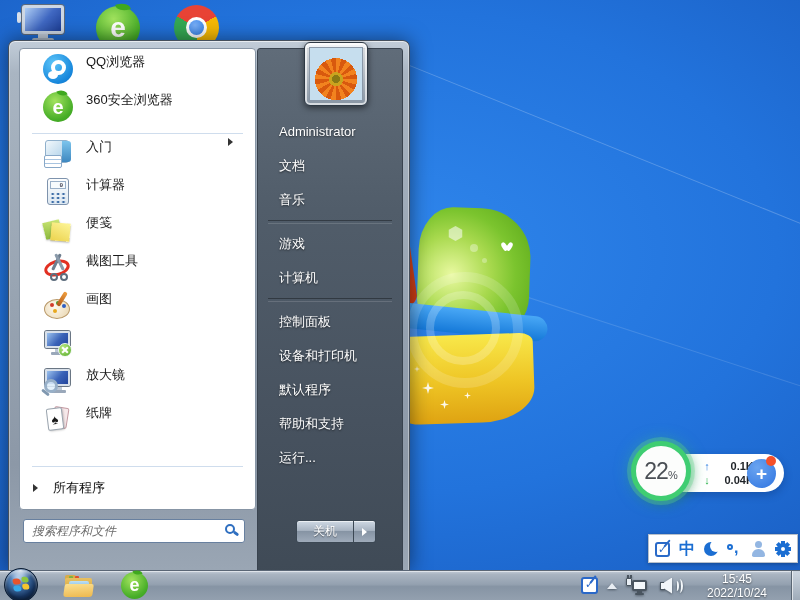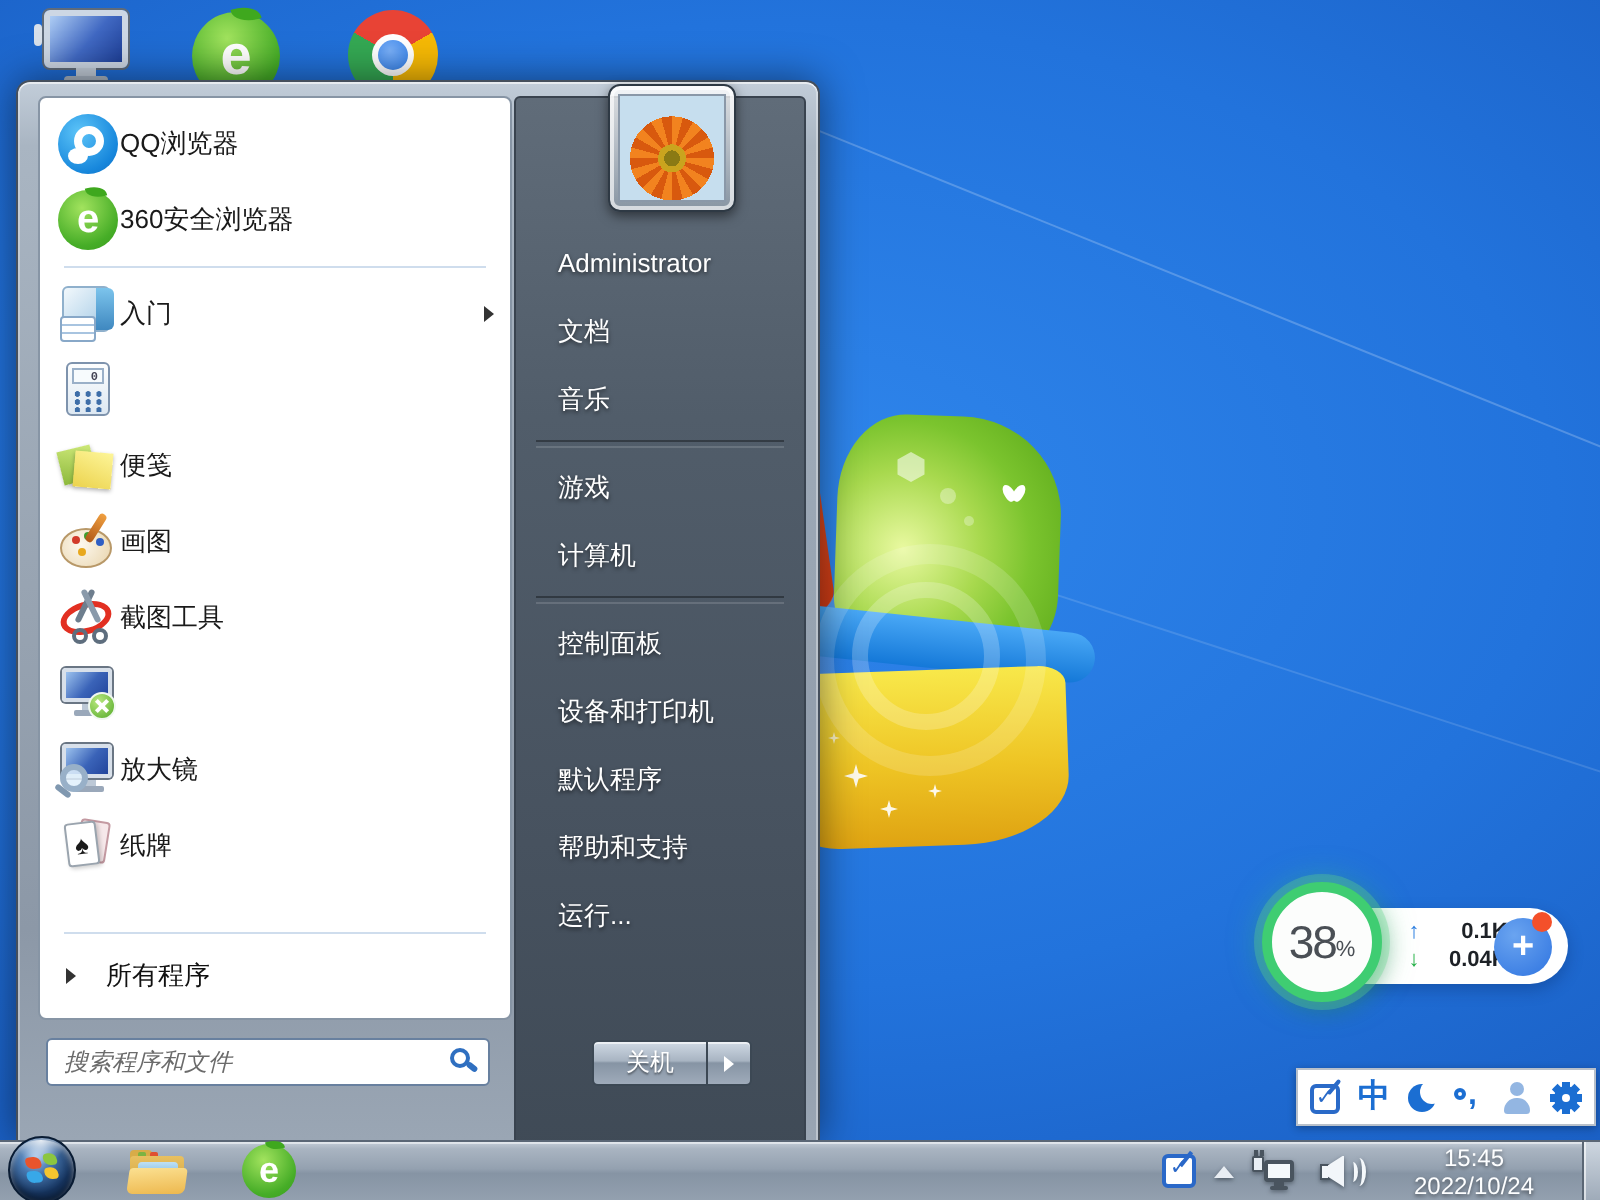--- a/index.html
+++ b/index.html
@@ -86,21 +86,21 @@
     color:#fff;font-size:19px;font-weight:bold;line-height:1}
   .red-dot{position:absolute;left:766px;top:456px;width:10px;height:10px;border-radius:50%;background:#f4502a;z-index:8}
 
   
   .start-menu{position:absolute;left:8px;top:40px;width:402px;height:530px;z-index:10;
     background:linear-gradient(180deg,#c2cdd9 0%,#a9b5c2 6%,#97a3b1 50%,#8c98a7 80%,#9aa6b4 100%);
     border:1px solid #454f5c;border-bottom:none;border-radius:7px 7px 0 0;box-sizing:border-box;
     box-shadow:0 0 20px rgba(0,0,0,.5),inset 0 1px 0 rgba(255,255,255,.6),inset 1px 0 0 rgba(255,255,255,.35),inset -1px 0 0 rgba(255,255,255,.35)}
   .menu-left{position:absolute;left:10px;top:7px;width:237px;height:462px;background:#fff;
     border:1px solid #8795a5;border-radius:4px;box-sizing:border-box;display:flex;flex-direction:column;padding-top:4px}
-  .lrow{height:38px;display:flex;align-items:center;padding:0 8px;font-size:13px;color:#1a1a1a;flex:none}
+  .lrow{height:38px;display:flex;align-items:flex-start;gap:12px;padding:0 22px;font-size:13px;color:#1a1a1a;flex:none}
   .llabel{flex:1}
   .lsep{height:1px;background:#cfdded;margin:4px 12px;flex:none}
   .ap-wrap{margin-top:auto;flex:none;padding-bottom:6px}
   .ap-sep{height:1px;background:#cfdded;margin:0 12px 6px}
   .ap-row{height:30px;display:flex;align-items:center;gap:15px;padding-left:13px;font-size:13px;color:#111}
   .tri-r{width:0;height:0;border-left:5px solid #333;border-top:4px solid transparent;border-bottom:4px solid transparent}
   .search-row{position:absolute;left:14px;top:478px;width:222px;height:24px}
   .search-row input{width:100%;height:100%;box-sizing:border-box;border:1px solid #68809f;border-radius:3px;
     padding:0 26px 0 8px;font-size:12px;font-family:inherit;background:#fff;outline:none;color:#222}
   .search-row input::placeholder{font-style:italic;color:#6b6b6b}
@@ -310,21 +310,21 @@
   <div class="np-row up">
     <span class="arr">↑</span>
     <span class="val">0.1K/s</span>
   </div>
   <div class="np-row down">
     <span class="arr">↓</span>
     <span class="val">0.04K/s</span>
   </div>
 </div>
 <div class="net-circle">
-  <span class="pct">38</span>
+  <span class="pct">22</span>
   <span class="pu">%</span>
 </div>
 <div class="plus-btn">+</div>
 <div class="red-dot"></div>
 
 <div class="start-menu">
   <div class="menu-left">
     <div style="display:flex;flex-direction:column">
         <div class="lrow">
           <span class="ico">
@@ -351,45 +351,46 @@
           </span>
           <span class="llabel">入门</span>
           <span class="tri-r"></span>
         </div>
         <div class="lrow">
           <span class="ico">
             <i class="ca-b"></i>
             <i class="ca-d">0</i>
             <i class="ca-k"></i>
           </span>
+          <span class="llabel">计算器</span>
         </div>
         <div class="lrow">
           <span class="ico">
             <i class="st-g"></i>
             <i class="st-y"></i>
           </span>
           <span class="llabel">便笺</span>
-        </div>
-        <div class="lrow">
-          <span class="ico">
-            <i class="pa-p"></i>
-            <i class="pa-d"></i>
-            <i class="pa-b"></i>
-          </span>
-          <span class="llabel">画图</span>
         </div>
         <div class="lrow">
           <span class="ico">
             <i class="sn-e"></i>
             <i class="sn-b1"></i>
             <i class="sn-b2"></i>
             <i class="sn-h1"></i>
             <i class="sn-h2"></i>
           </span>
           <span class="llabel">截图工具</span>
+        </div>
+        <div class="lrow">
+          <span class="ico">
+            <i class="pa-p"></i>
+            <i class="pa-d"></i>
+            <i class="pa-b"></i>
+          </span>
+          <span class="llabel">画图</span>
         </div>
         <div class="lrow">
           <span class="ico">
             <i class="mo-s"></i>
             <i class="mo-t"></i>
             <i class="mo-b"></i>
             <i class="rd-g"></i>
             <i class="rd-x1"></i>
             <i class="rd-x2"></i>
           </span>

